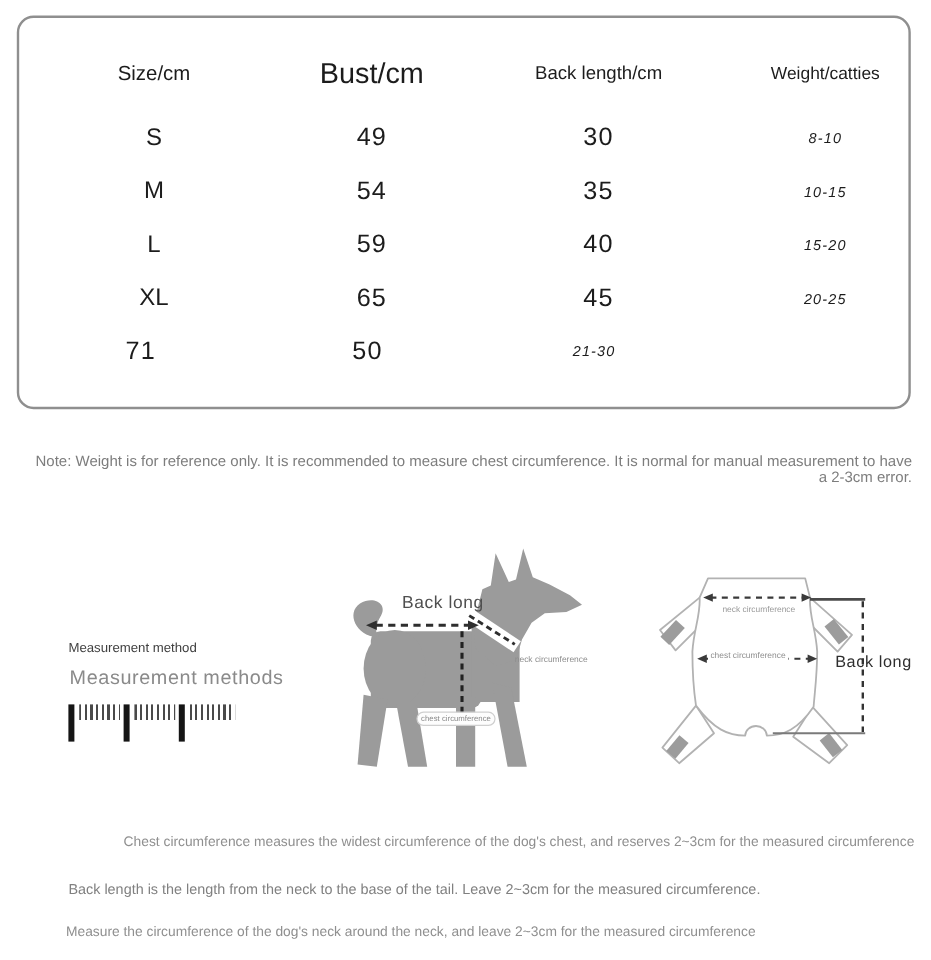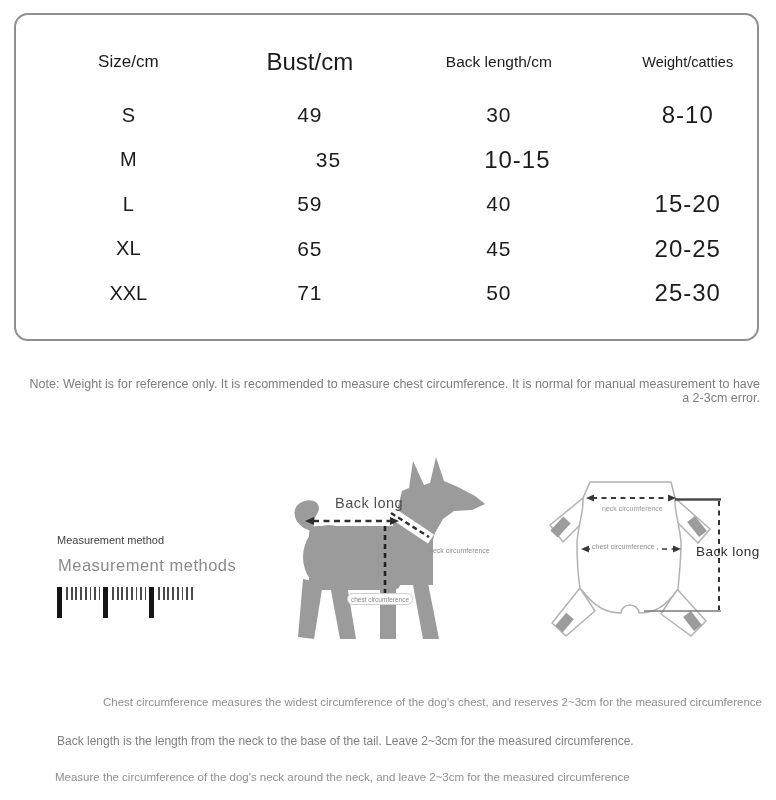--- a/index.html
+++ b/index.html
@@ -17,21 +17,21 @@
   .st-cell { text-align:center;padding-left:32px; }
   .c0 { width:26%; } .c1 { width:23%; } .c2 { width:28%; } .c3 { width:23%; }
   .header .c0 { font-size:17px; }
   .header .c1 { font-size:24px; }
   .header .c2 { font-size:15.5px; }
   .header .c3 { font-size:14.5px; }
   .st-row .val { letter-spacing:1px;text-align:center; }
   .st-row:not(.header) .c0 { font-size:20px; }
   .st-row:not(.header) .c1,
   .st-row:not(.header) .c2 { font-size:21px; }
-  .st-row:not(.header) .c3 { font-size:24px; }
+  .st-row:not(.header) .c3 { font-size:12px;font-style:italic; }
 
   
   .note {
     position:absolute; left:20px; top:377px; width:740px;
     font-size:12.5px; color:#7d7d7d;text-align:right;
   }
 
   
   .mm-small { position:absolute; left:57px; top:534px; font-size:11px; color:#3f3f3f; }
   .mm-large { position:absolute; left:58px; top:556px; font-size:16.5px; color:#8a8a8a; letter-spacing:0.5px; }
@@ -86,40 +86,40 @@
     <div class="st-cell c3">Weight/catties</div>
   </div>
   <div class="st-row">
     <div class="st-cell c0">S</div>
     <div class="st-cell c1 val">49</div>
     <div class="st-cell c2 val">30</div>
     <div class="st-cell c3 val">8-10</div>
   </div>
   <div class="st-row">
     <div class="st-cell c0">M</div>
+    <div class="st-cell c1 val">54</div>
     <div class="st-cell c2 val">35</div>
     <div class="st-cell c3 val">10-15</div>
   </div>
   <div class="st-row">
     <div class="st-cell c0">L</div>
     <div class="st-cell c1 val">59</div>
     <div class="st-cell c2 val">40</div>
     <div class="st-cell c3 val">15-20</div>
   </div>
   <div class="st-row">
     <div class="st-cell c0">XL</div>
     <div class="st-cell c1 val">65</div>
     <div class="st-cell c2 val">45</div>
     <div class="st-cell c3 val">20-25</div>
   </div>
   <div class="st-row">
-    <div class="st-cell c0">XXL</div>
     <div class="st-cell c1 val">71</div>
     <div class="st-cell c2 val">50</div>
-    <div class="st-cell c3 val">25-30</div>
+    <div class="st-cell c3 val">21-30</div>
   </div>
 </div>
 
 <div class="note">Note: Weight is for reference only. It is recommended to measure chest circumference. It is normal for manual measurement to have a 2-3cm error.</div>
 
 <div class="mm-small">Measurement method</div>
 <div class="mm-large">Measurement methods</div>
 <div class="ruler">
   <div class="bar" style="left:0;"></div>
   <div class="bar" style="left:46px;"></div>

